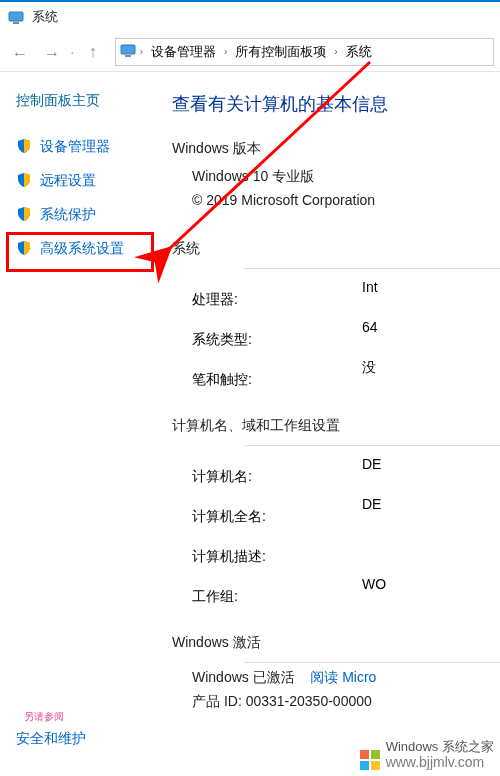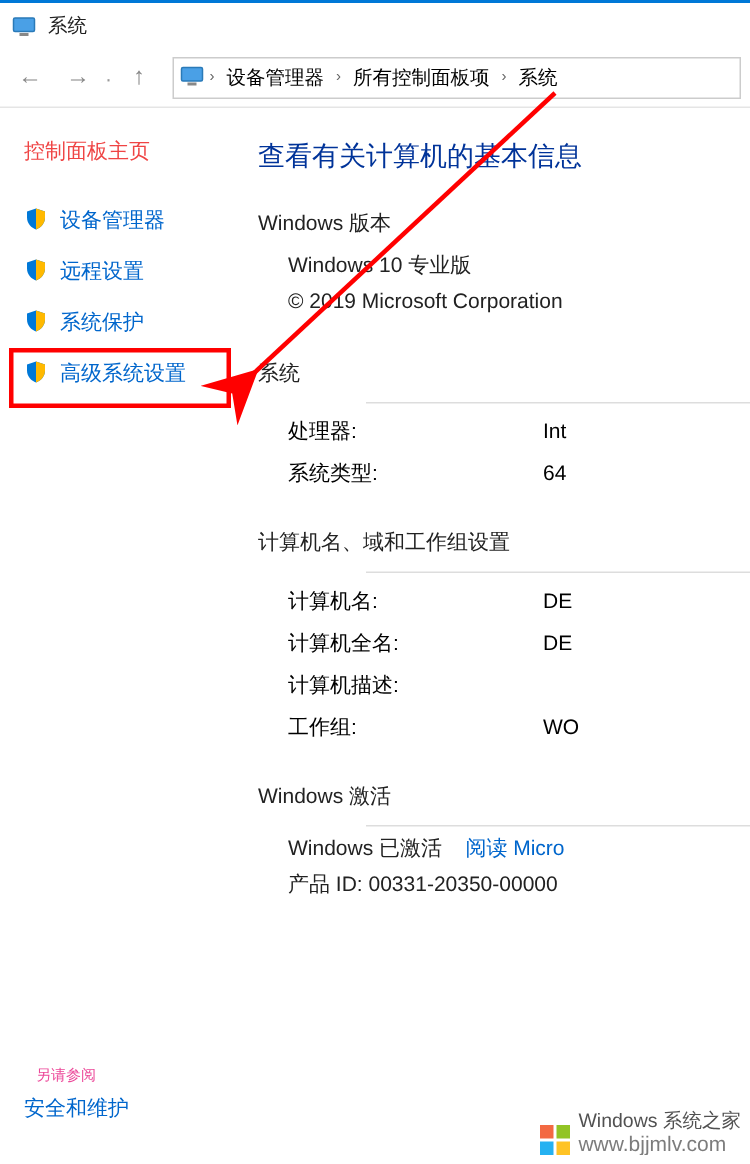--- a/index.html
+++ b/index.html
@@ -65,21 +65,21 @@
   .address .chev { color: #666; font-size: 10px; }
   .content {
     display: flex;
     height: calc(100% - 72px);
   }
   .sidebar {
     width: 160px;
     padding: 20px 0 0 16px;
   }
   .sidebar-home {
-    color: #ef4444;
+    color: #0369a1;
     font-size: 14px;
     margin-bottom: 28px;
     display: block;
   }
   .side-item {
     display: flex;
     align-items: flex-start;
     gap: 8px;
     margin-bottom: 16px;
     color: #0066cc;
@@ -121,21 +121,21 @@
   .section-label {
     font-size: 14px;
     margin: 8px 0 10px 0;
   }
   .kv-row {
     display: flex;
     font-size: 14px;
     margin: 10px 0 10px 20px;
     white-space: nowrap;
   }
-  .kv-key { width: 170px; color: #000; }
+  .kv-key { width: 170px; color: #000; margin-top: 12px; }
   .kv-val { color: #000; }
   .info-line {
     font-size: 14px;
     margin: 6px 0 6px 20px;
     white-space: nowrap;
   }
   .divider {
     border-top: 1px solid #ddd;
     margin: 4px 0 4px 72px;
   }
@@ -269,20 +269,24 @@
     <div class="divider"></div>
 
     <div class="kv-row">
       <span class="kv-key">处理器:</span>
       <span class="kv-val">Int</span>
     </div>
     <div class="kv-row">
       <span class="kv-key">系统类型:</span>
       <span class="kv-val">64</span>
     </div>
+    <div class="kv-row">
+      <span class="kv-key">笔和触控:</span>
+      <span class="kv-val">没</span>
+    </div>
 
     <div style="height:10px"></div>
     <div class="section-label">计算机名、域和工作组设置</div>
     <div class="divider"></div>
 
     <div class="kv-row">
       <span class="kv-key">计算机名:</span>
       <span class="kv-val">DE</span>
     </div>
     <div class="kv-row">

